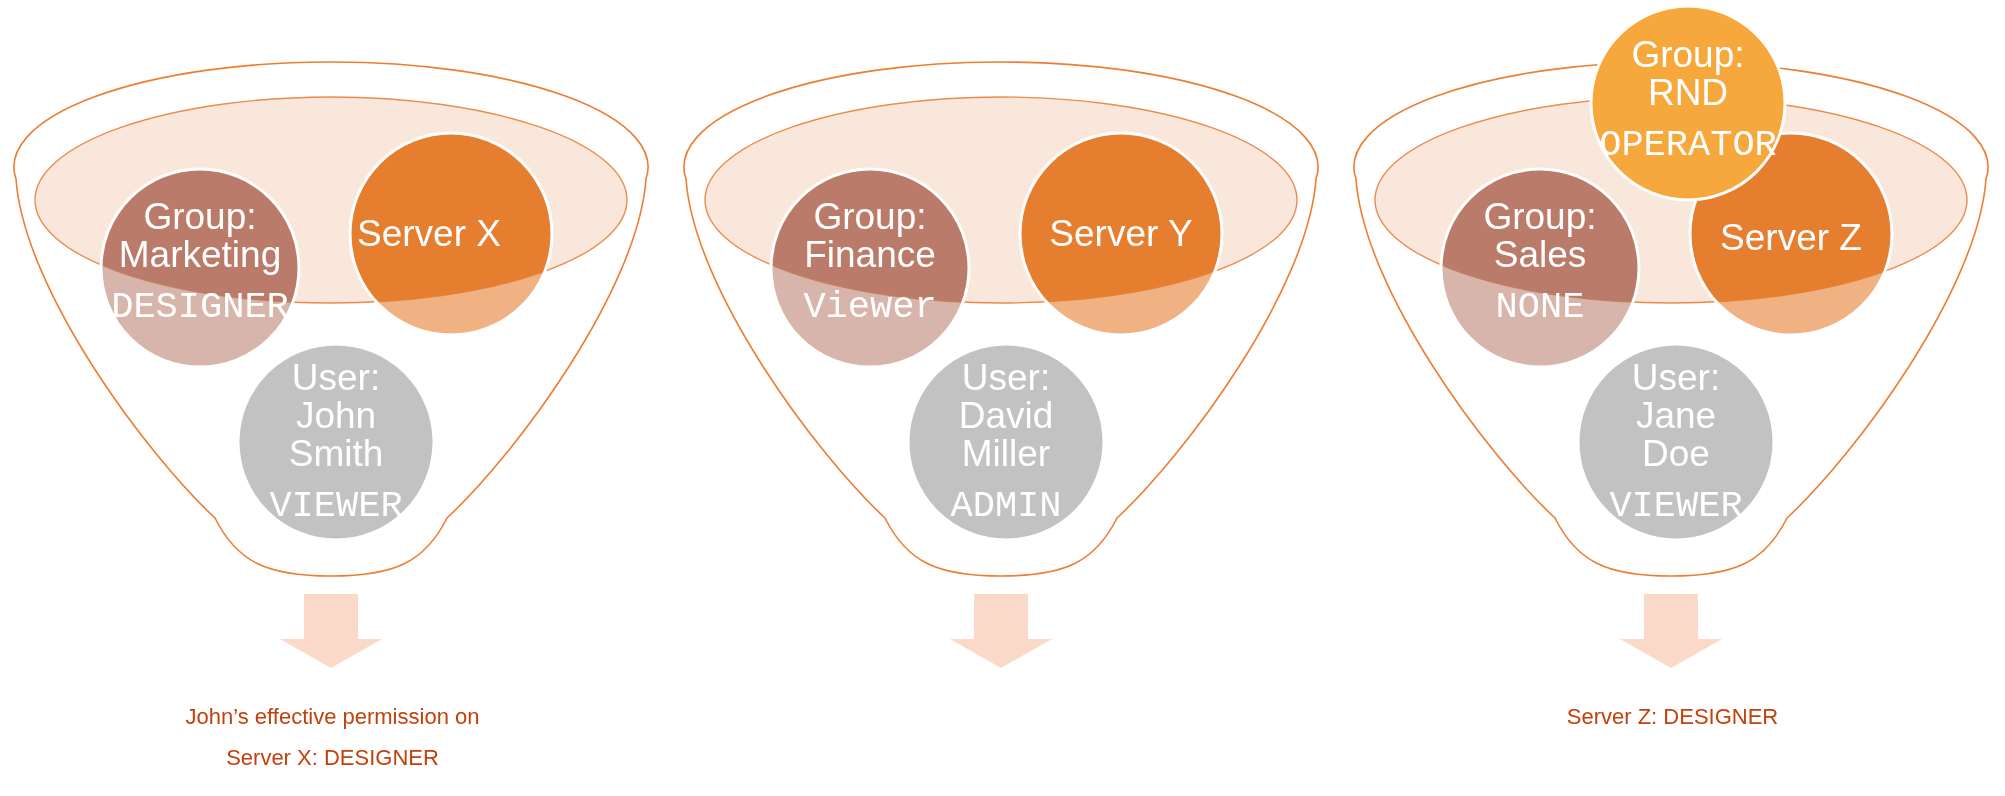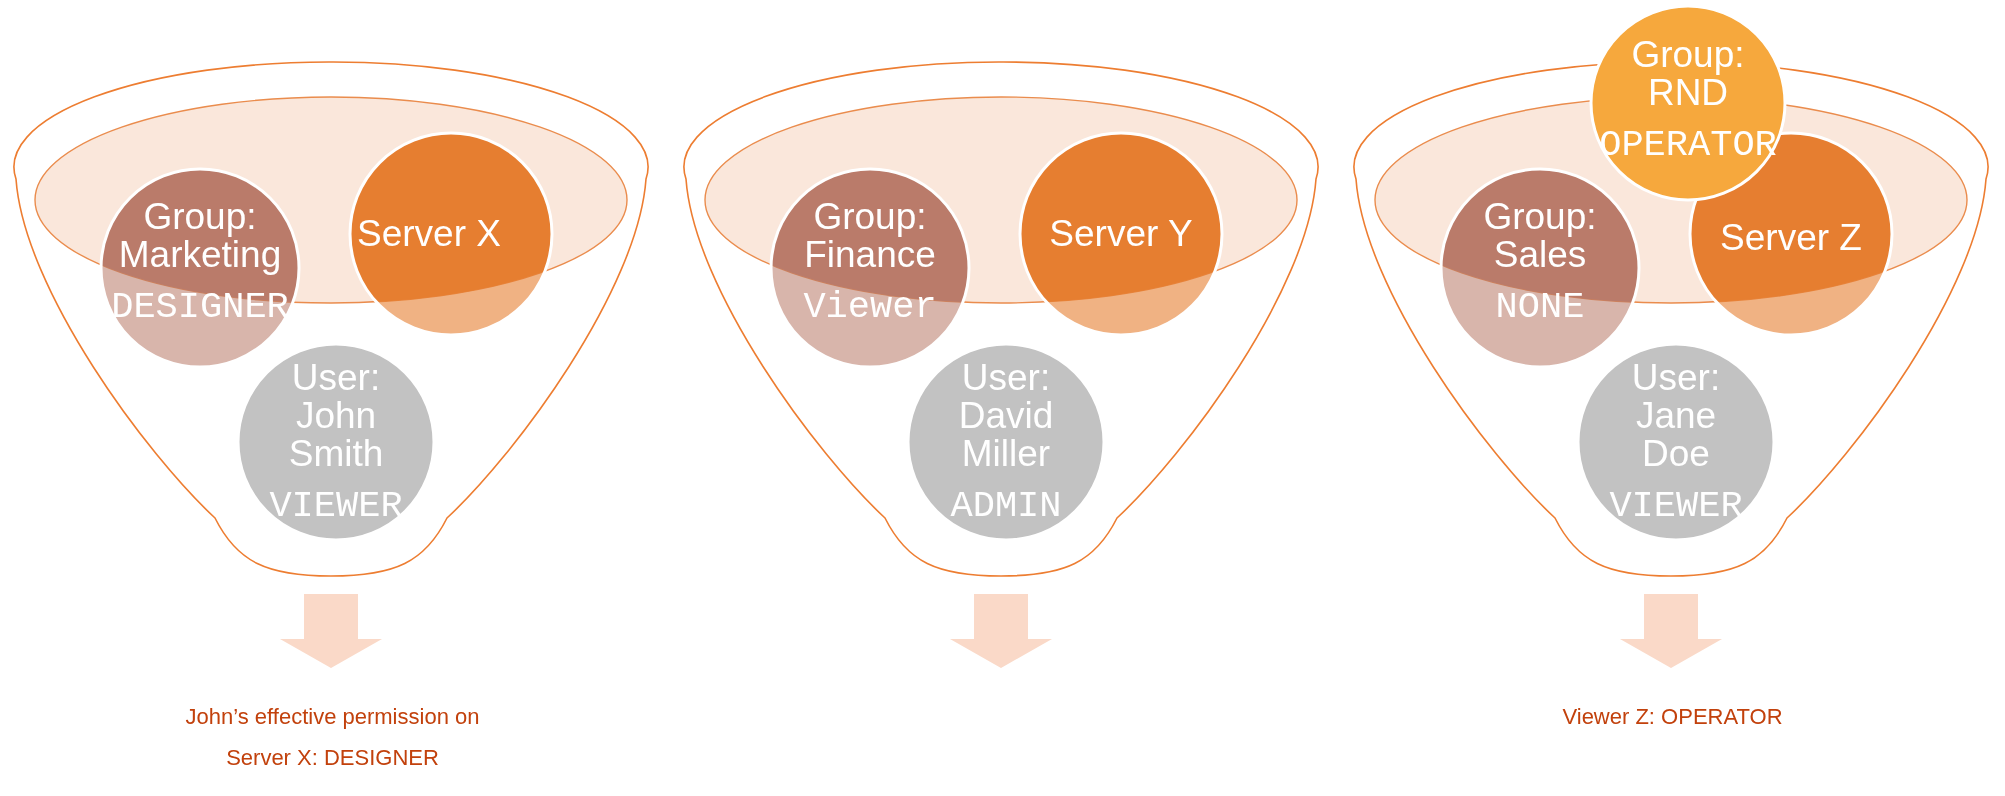--- a/index.html
+++ b/index.html
@@ -158,17 +158,17 @@
     <div class="lbl" style="left:451px;top:238px;">
       <div>Server Z</div>
     </div>
     <div class="lbl" style="left:336px;top:442px;">
       <div>User:</div>
       <div>Jane</div>
       <div>Doe</div>
       <div class="role">VIEWER</div>
     </div>
     <div class="caption">
-      <div>Viewer Z: OPERATOR</div>
+      <div>Server Z: DESIGNER</div>
     </div>
   </div>
 
 </div>
 
 </body></html>

